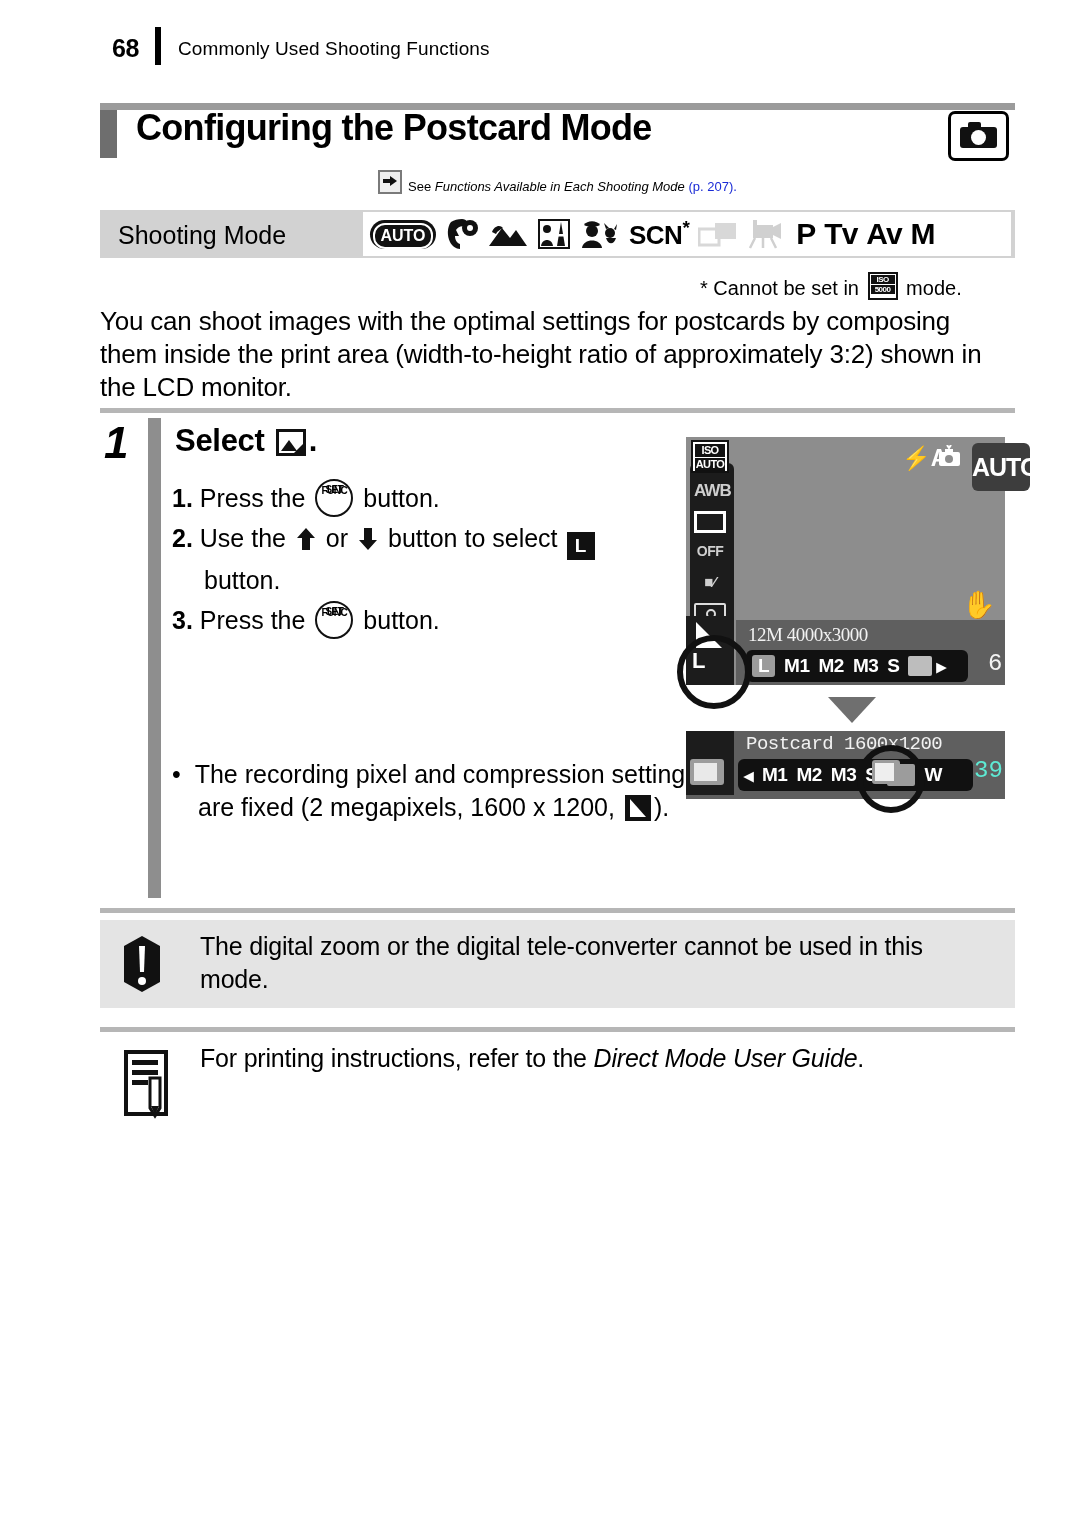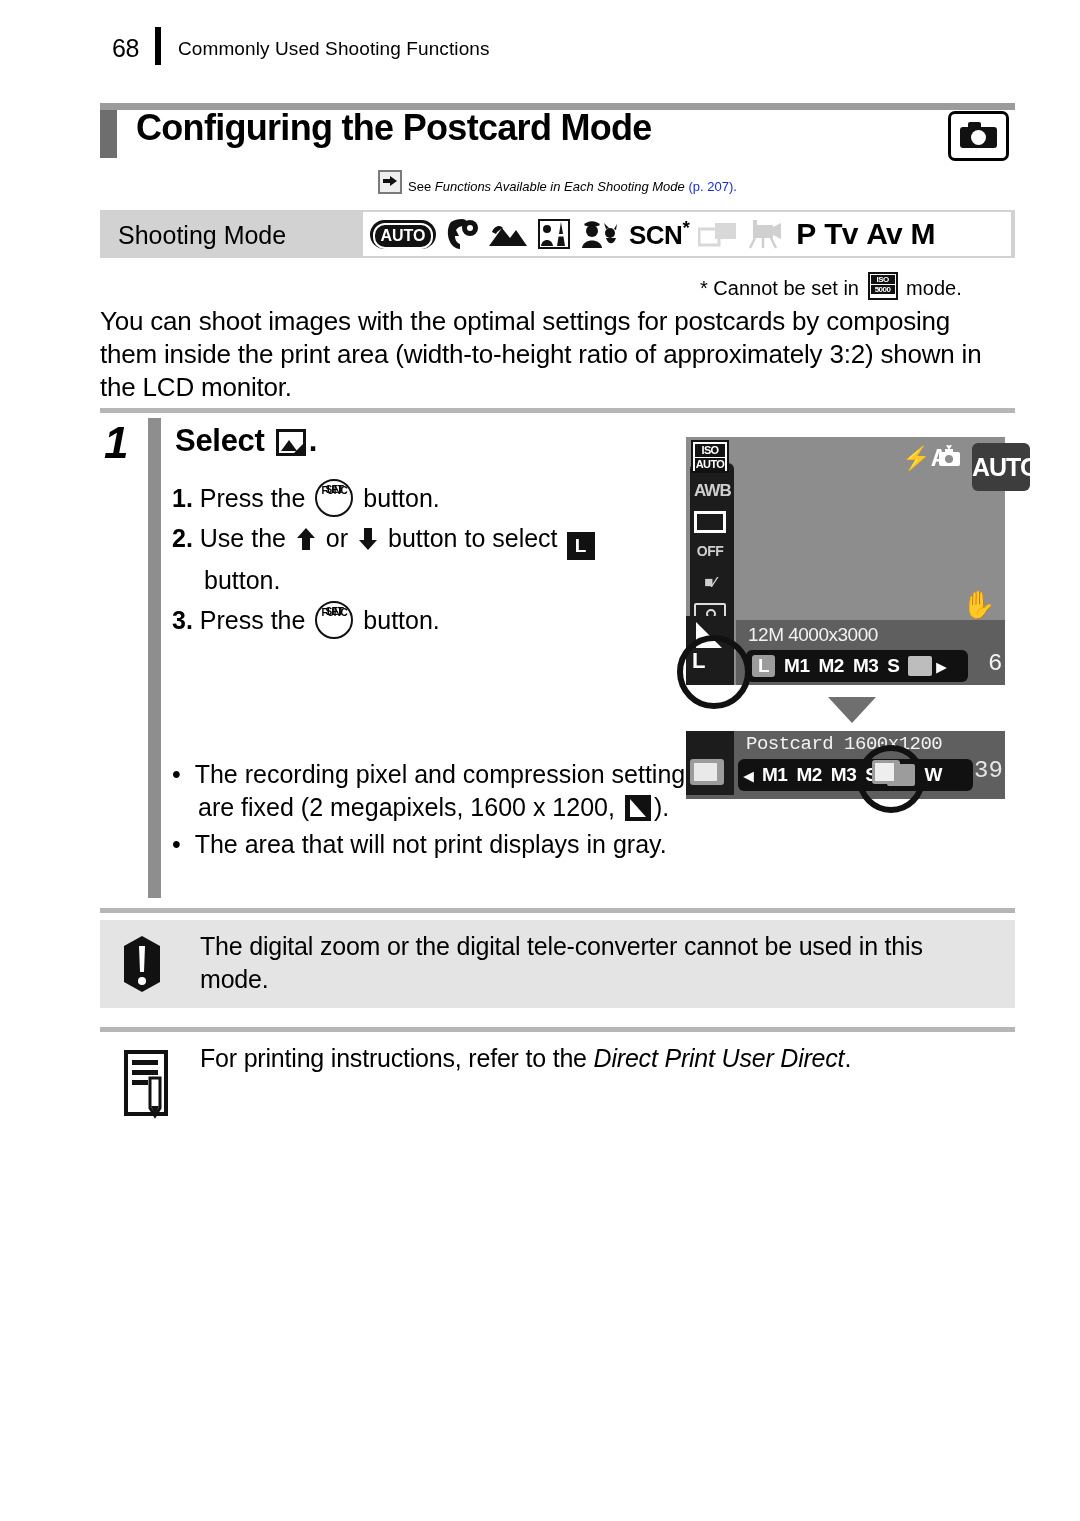--- a/index.html
+++ b/index.html
@@ -1,17 +1,17 @@
 <!DOCTYPE html>
 <html><head>
 <meta charset="utf-8">
 <style>
   html,body{margin:0;padding:0;background:#fff;}
   body{width:1080px;height:1521px;position:relative;font-family:"Liberation Sans",sans-serif;color:#000;overflow:hidden;}
-  .pg-num{position:absolute;left:112px;top:34px;font-size:25px;font-weight:normal;letter-spacing:-.5px;}
+  .pg-num{position:absolute;left:112px;top:34px;font-size:25px;font-weight:bold;letter-spacing:-.5px;}
   .pg-rule{position:absolute;left:155px;top:27px;width:6px;height:38px;background:#000;}
   .pg-chapter{position:absolute;left:178px;top:38px;font-size:19px;letter-spacing:.1px;}
 
   
   .title-wrap{position:absolute;left:100px;top:103px;width:915px;height:55px;}
   .title-grey-bar{position:absolute;left:0;top:0;width:915px;height:7px;background:#9b9b9b;}
   .title-tab{position:absolute;left:0;top:7px;width:17px;height:48px;background:#6e6e6e;}
   .title-text{position:absolute;left:36px;top:4px;font-size:36px;font-weight:bold;letter-spacing:-.7px;white-space:nowrap;}
   .cam-badge{position:absolute;left:848px;top:8px;width:55px;height:44px;border:3px solid #000;border-radius:7px;background:#fff;}
   .cam-badge .body{position:absolute;left:9px;top:13px;width:37px;height:21px;background:#111;border-radius:3px;}
@@ -101,41 +101,41 @@
   .sb-met{top:166px;height:22px;border:2px solid #dcdcdc;box-sizing:border-box;border-radius:2px;}
   .sb-met::after{content:"";position:absolute;left:10px;top:4px;width:10px;height:10px;border:2px solid #dcdcdc;border-radius:50%;box-sizing:border-box;}
   .sb-comp{position:absolute;left:10px;top:196px;width:0;height:0;border-left:26px solid #fff;border-top:26px solid transparent;}
 
   .lcd-flash{position:absolute;left:216px;top:8px;color:#fff;font-size:23px;font-weight:bold;}
   .lcd-cam{position:absolute;left:250px;top:8px;width:27px;height:24px;}
   .lcd-auto{position:absolute;left:286px;top:6px;width:58px;height:48px;background:#3d3d3d;border-radius:6px;color:#fff;font-size:25px;font-weight:bold;text-align:center;line-height:48px;letter-spacing:-1px;}
   .lcd-hand{position:absolute;left:276px;top:152px;color:#ffffff;font-size:27px;}
 
   .lcd-info{position:absolute;left:50px;top:183px;right:0;bottom:0;background:#5f5f5f;}
-  .lcd-res{position:absolute;left:12px;top:4px;color:#f2f2f2;font-size:19px;font-family:Liberation Sans, sans-serif;letter-spacing:-.5px;}
+  .lcd-res{position:absolute;left:12px;top:4px;color:#f2f2f2;font-size:19px;font-family:Liberation Serif, serif;letter-spacing:-.5px;}
   .lcd-row{position:absolute;left:10px;top:30px;width:222px;height:32px;background:#111;border-radius:6px;display:flex;align-items:center;}
   .lcd-row span{color:#fff;font-size:19px;font-weight:bold;font-family:"Liberation Sans",sans-serif;margin-left:9px;letter-spacing:-.5px;}
   .lcd-row .sel{background:#9c9c9c;color:#fff;padding:0 6px;border-radius:3px;margin-left:6px;}
   .lcd-count{position:absolute;left:252px;top:30px;color:#f2f2f2;font-size:24px;font-family:"Liberation Mono",monospace;}
 
   .lcd-corner{position:absolute;left:686px;top:616px;width:48px;height:69px;background:#1c1c1c;}
   .corner-tri{position:absolute;left:10px;top:6px;width:0;height:0;border-left:26px solid #fff;border-top:26px solid transparent;}
   .circ-hilite{position:absolute;left:677px;top:635px;width:62px;height:62px;border:6px solid #111;border-radius:50%;background:transparent;}
   .circ-L{position:absolute;left:692px;top:648px;color:#fff;font-size:22px;font-weight:bold;}
 
   .arrow-down{position:absolute;left:828px;top:697px;width:0;height:0;border-left:24px solid transparent;border-right:24px solid transparent;border-top:26px solid #6f6f6f;}
 
   .lcd-bot{position:absolute;left:686px;top:731px;width:319px;height:68px;background:#5f5f5f;}
   .bot-left{position:absolute;left:0;top:0;width:48px;height:64px;background:#1c1c1c;}
   .bot-pcard{position:absolute;left:4px;top:28px;width:34px;height:26px;background:#9c9c9c;border-radius:3px;}
   .bot-pcard u{position:absolute;left:4px;top:4px;right:7px;bottom:4px;background:#e9e9e9;display:block;text-decoration:none;}
   .bot-res{position:absolute;left:60px;top:2px;color:#f2f2f2;font-size:19px;font-family:"Liberation Mono",monospace;letter-spacing:-.5px;}
   .bot-row{position:absolute;left:52px;top:28px;width:235px;height:32px;background:#111;border-radius:6px;display:flex;align-items:center;}
   .bot-row span{color:#fff;font-size:19px;font-weight:bold;margin-left:9px;letter-spacing:-.5px;}
-  .bot-count{position:absolute;left:288px;top:26px;color:#e5e5e5;font-size:24px;font-family:"Liberation Mono",monospace;}
+  .bot-count{position:absolute;left:288px;top:26px;color:#5eead4;font-size:24px;font-family:"Liberation Mono",monospace;}
   .bot-circ{position:absolute;left:857px;top:745px;width:56px;height:56px;border:6px solid #111;border-radius:50%;}
   .bot-sel{position:absolute;left:872px;top:760px;width:28px;height:24px;background:#9c9c9c;border-radius:3px;}
   .bot-sel u{position:absolute;left:3px;top:3px;right:6px;bottom:3px;background:#eee;display:block;text-decoration:none;}
 
   
   .warn-rule{position:absolute;left:100px;top:908px;width:915px;height:5px;background:#b6b6b6;}
   .warn-box{position:absolute;left:100px;top:920px;width:915px;height:88px;background:#e4e4e4;}
   .warn-icon{position:absolute;left:22px;top:16px;width:40px;height:56px;}
   .warn-text{position:absolute;left:100px;top:10px;width:790px;font-size:25px;line-height:33px;letter-spacing:-.2px;}
 
@@ -254,21 +254,20 @@
   </div>
 
   <div>
     <span class="n">3.</span>
     <span>Press the </span><span class="funcset"><b class="u">FUNC</b><b class="d">SET</b></span><span> button.</span>
   </div>
 </div>
 
 <div class="bullets">
   <p>•&nbsp;&nbsp;<span>The recording pixel and compression settings are fixed (2 megapixels, 1600 x 1200, </span><span class="compico"></span><span>).</span></p>
-  <p>•&nbsp;&nbsp;<span>The area that will not print displays in gray.</span></p>
 </div>
 
 <div class="lcd-top">
   <div class="lcd-strip"></div>
   <div class="lcd-isoauto">
     <i class="t">ISO</i>
     <i class="b">AUTO</i>
   </div>
   <div class="sidebtn sb-awb">AWB</div>
   <div class="sidebtn sb-rect"></div>
@@ -345,14 +344,14 @@
 <svg class="note-icon" viewBox="0 0 56 72">
   <rect x="2" y="2" width="44" height="66" fill="#111"></rect>
   <rect x="6" y="6" width="36" height="58" fill="#fff"></rect>
   <rect x="10" y="12" width="26" height="5" fill="#111"></rect>
   <rect x="10" y="22" width="26" height="5" fill="#111"></rect>
   <rect x="10" y="32" width="16" height="5" fill="#111"></rect>
   <path d="M28 30 L38 30 L38 60 L33 68 L28 60 Z" fill="#fff" stroke="#111" stroke-width="3"></path>
   <path d="M29 58 L37 58 L33 67 Z" fill="#111"></path>
 </svg>
 <div class="note-text">
-  <span>For printing instructions, refer to the </span><i>Direct Print User Direct</i><span>.</span>
+  <span>For printing instructions, refer to the </span><i>Direct Mode User Guide</i><span>.</span>
 </div>
 
 </body></html>

